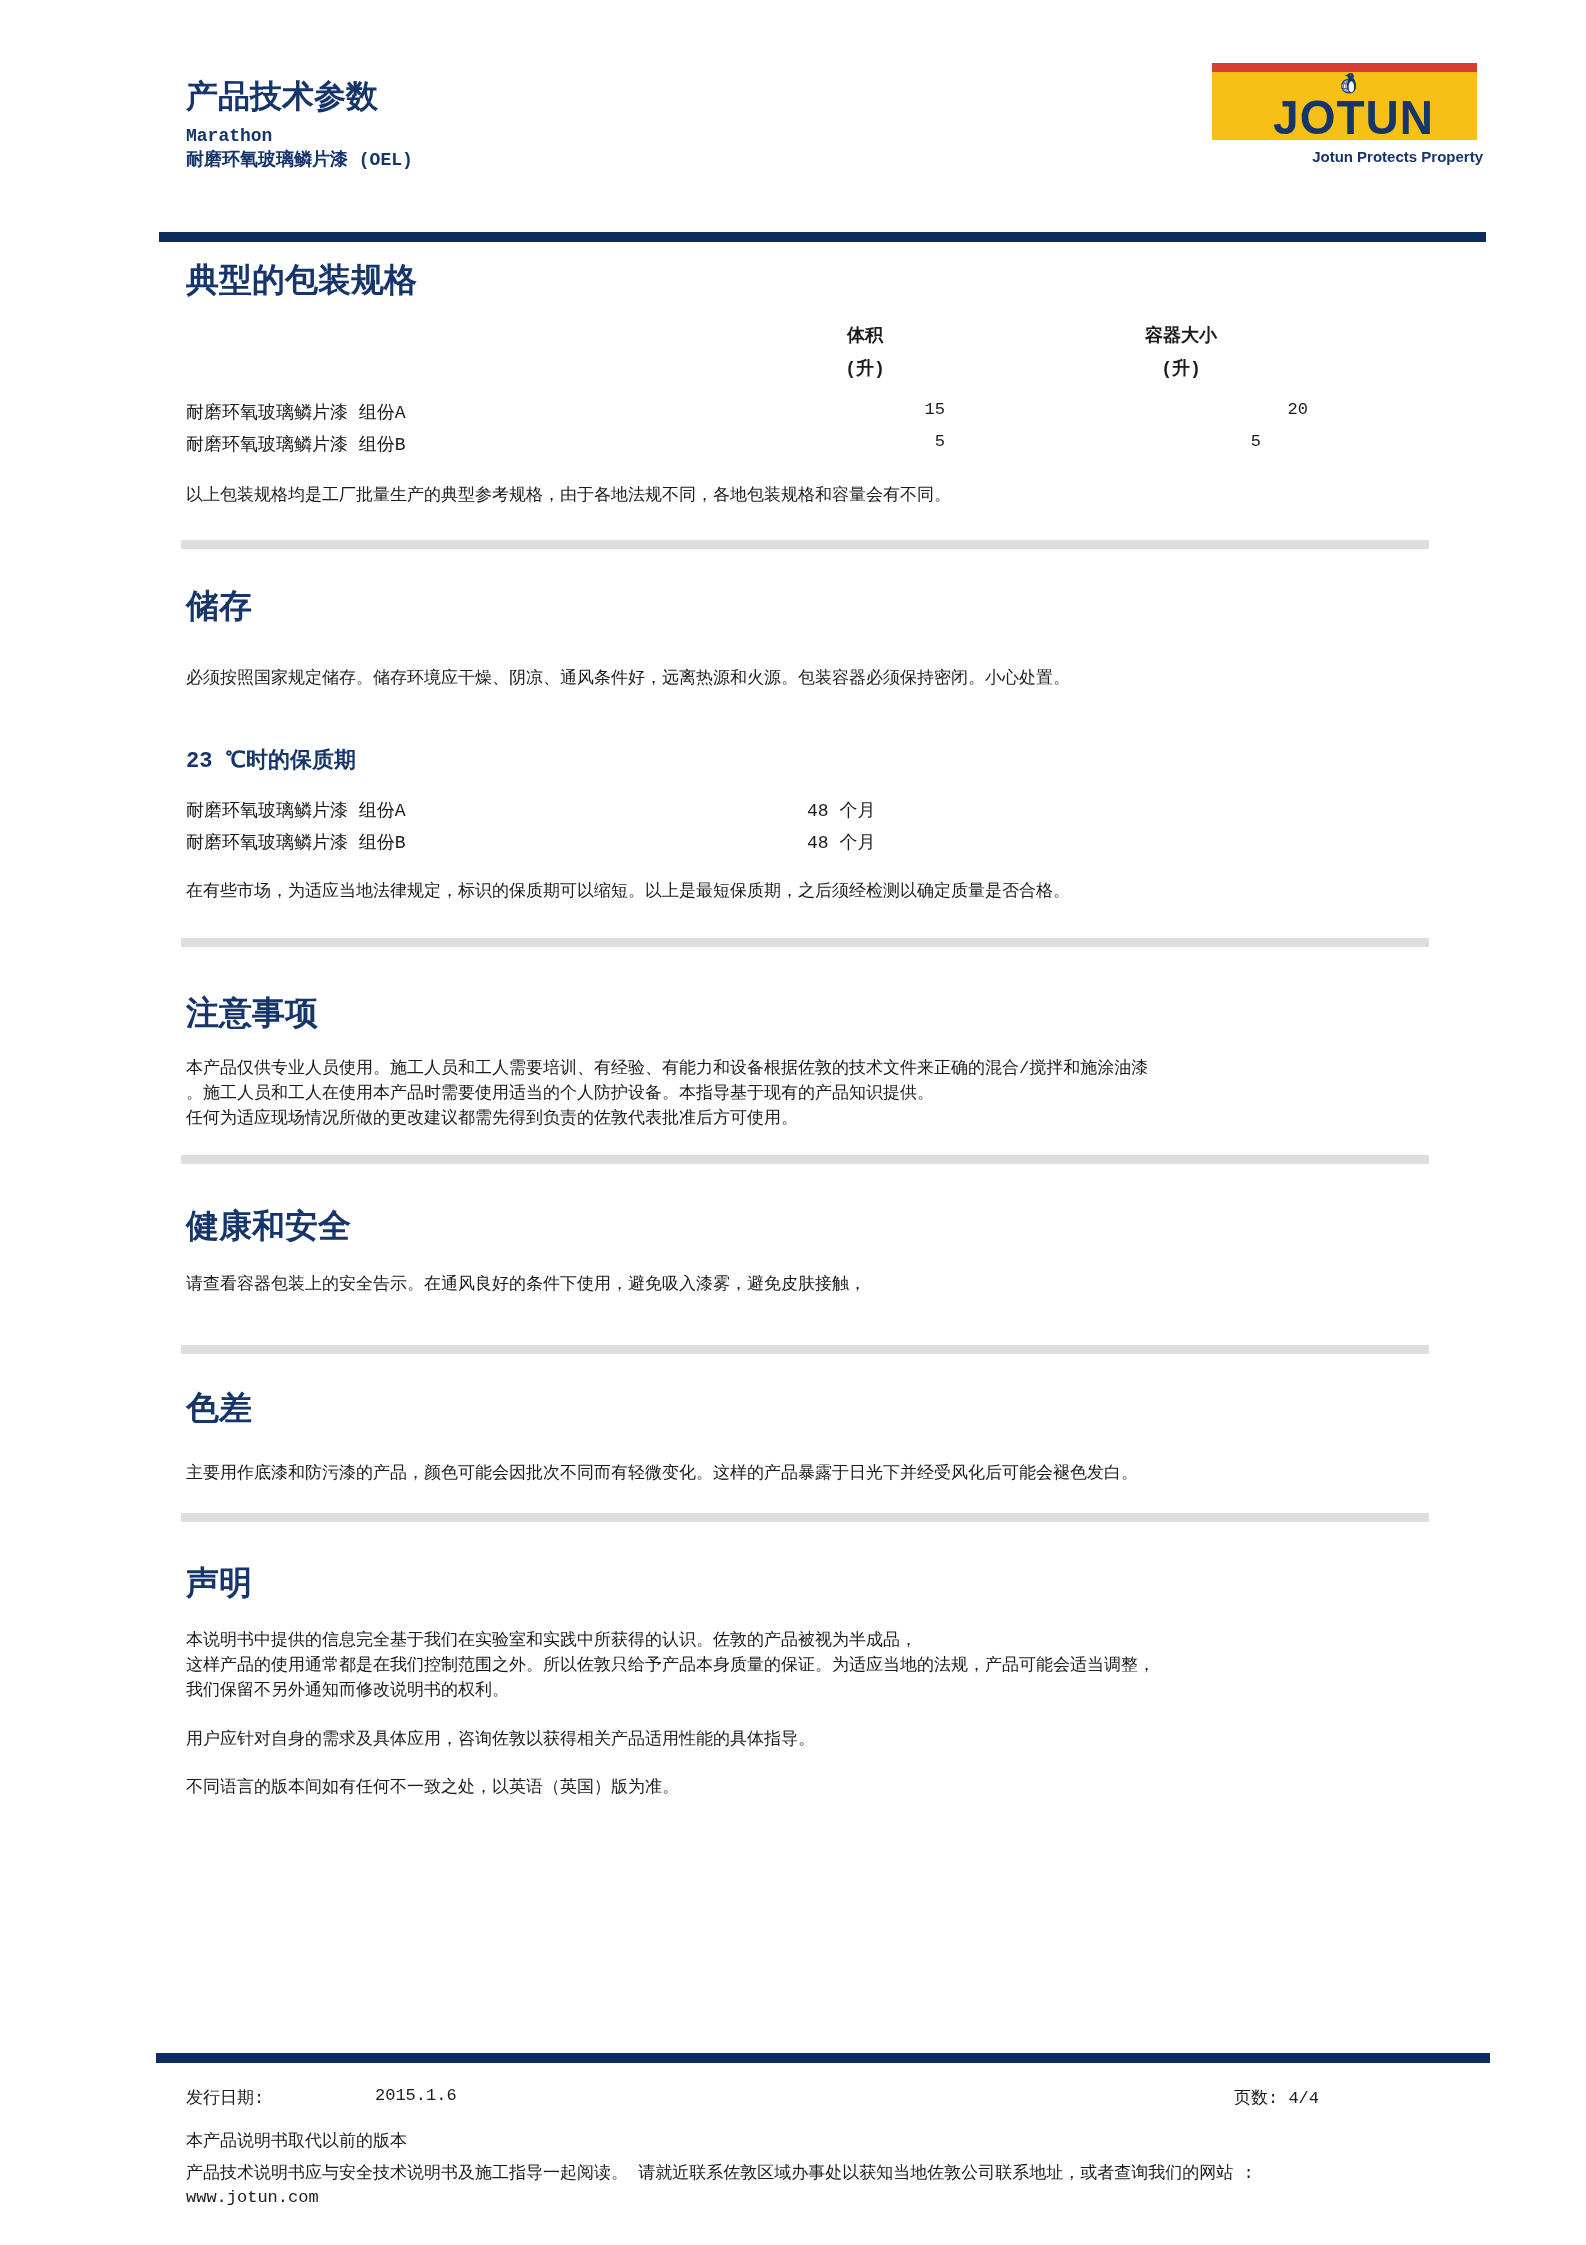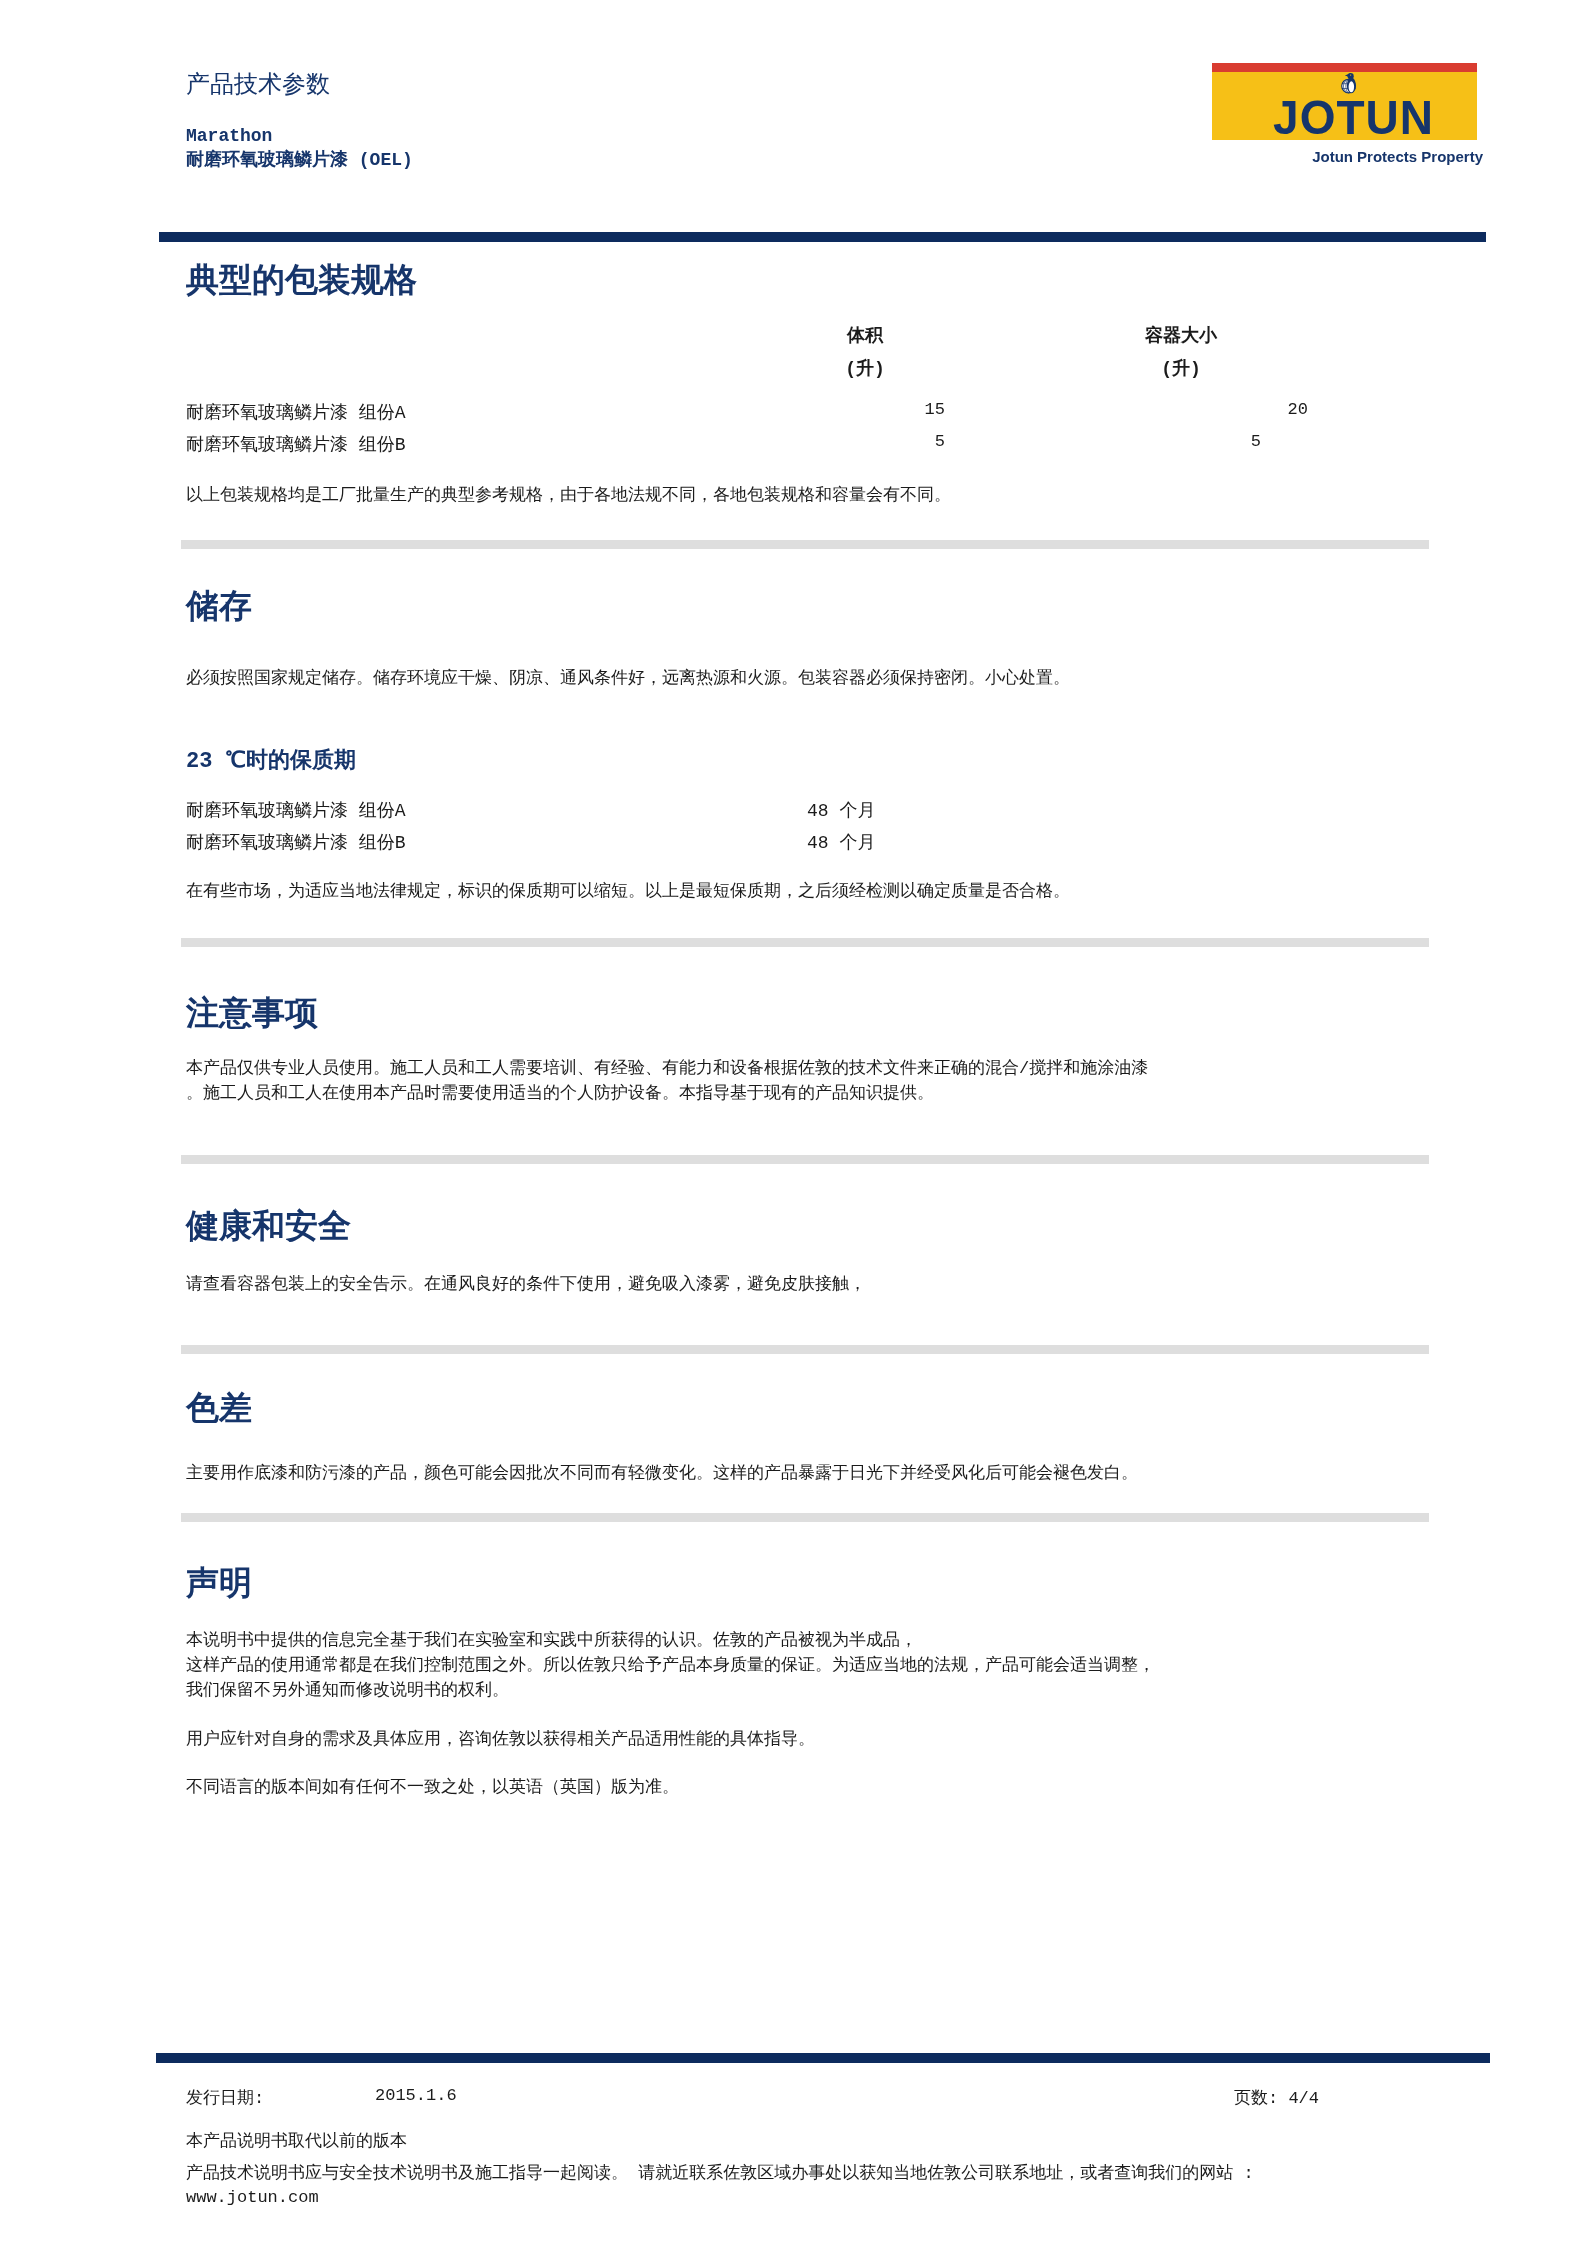--- a/index.html
+++ b/index.html
@@ -16,22 +16,22 @@
     position:relative;
     width:1586px;
     height:2245px;
     background:#ffffff;
     font-family:"Liberation Mono","DejaVu Sans Mono",monospace;
     color:var(--ink);
     overflow:hidden;
   }
   .abs{position:absolute;}
   .doc-title{
-    left:186px; top:68px;
-    font-size:24px; font-weight:normal;
+    left:186px; top:75px;
+    font-size:32px; font-weight:bold;
     font-family:"Liberation Sans","DejaVu Sans",sans-serif;
     color:var(--navy);
   }
   .product-block{
     left:186px; top:124px;
     font-size:18px; font-weight:bold;
     line-height:24px;
     color:var(--navy);
   }
   
@@ -196,20 +196,21 @@
   </div>
 
   <div class="abs body-text" style="top:879px">在有些市场，为适应当地法律规定，标识的保质期可以缩短。以上是最短保质期，之后须经检测以确定质量是否合格。</div>
 
   <div class="abs divider" style="top:938px"></div>
 
   <div class="abs section-title" style="top:996px">注意事项</div>
   <div class="abs body-text" style="top:1056px;line-height:25px">
     <div>本产品仅供专业人员使用。施工人员和工人需要培训、有经验、有能力和设备根据佐敦的技术文件来正确的混合/搅拌和施涂油漆</div>
     <div>。施工人员和工人在使用本产品时需要使用适当的个人防护设备。本指导基于现有的产品知识提供。</div>
+    <div>任何为适应现场情况所做的更改建议都需先得到负责的佐敦代表批准后方可使用。</div>
   </div>
 
   <div class="abs divider" style="top:1155px"></div>
 
   <div class="abs section-title" style="top:1209px">健康和安全</div>
   <div class="abs body-text" style="top:1272px">
     <div>请查看容器包装上的安全告示。在通风良好的条件下使用，避免吸入漆雾，避免皮肤接触，</div>
   </div>
 
   <div class="abs divider" style="top:1345px"></div>

